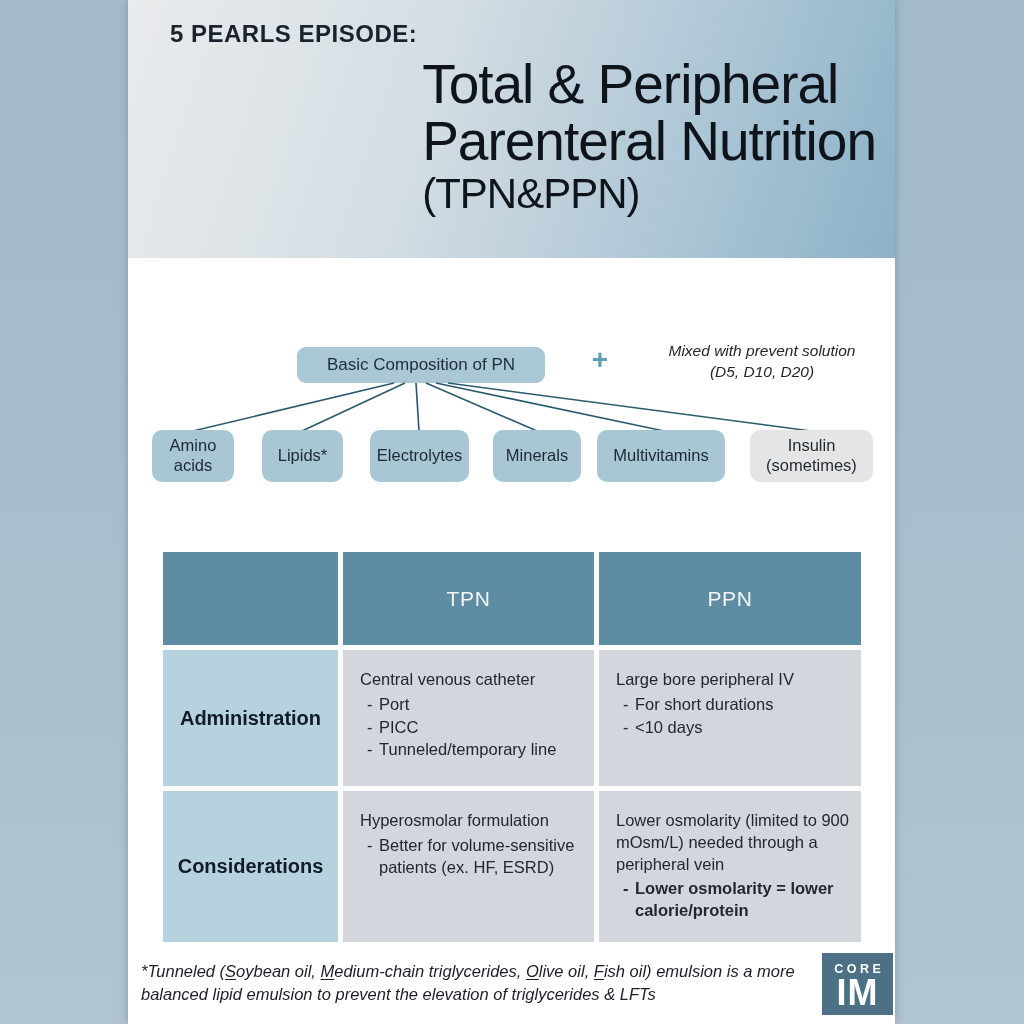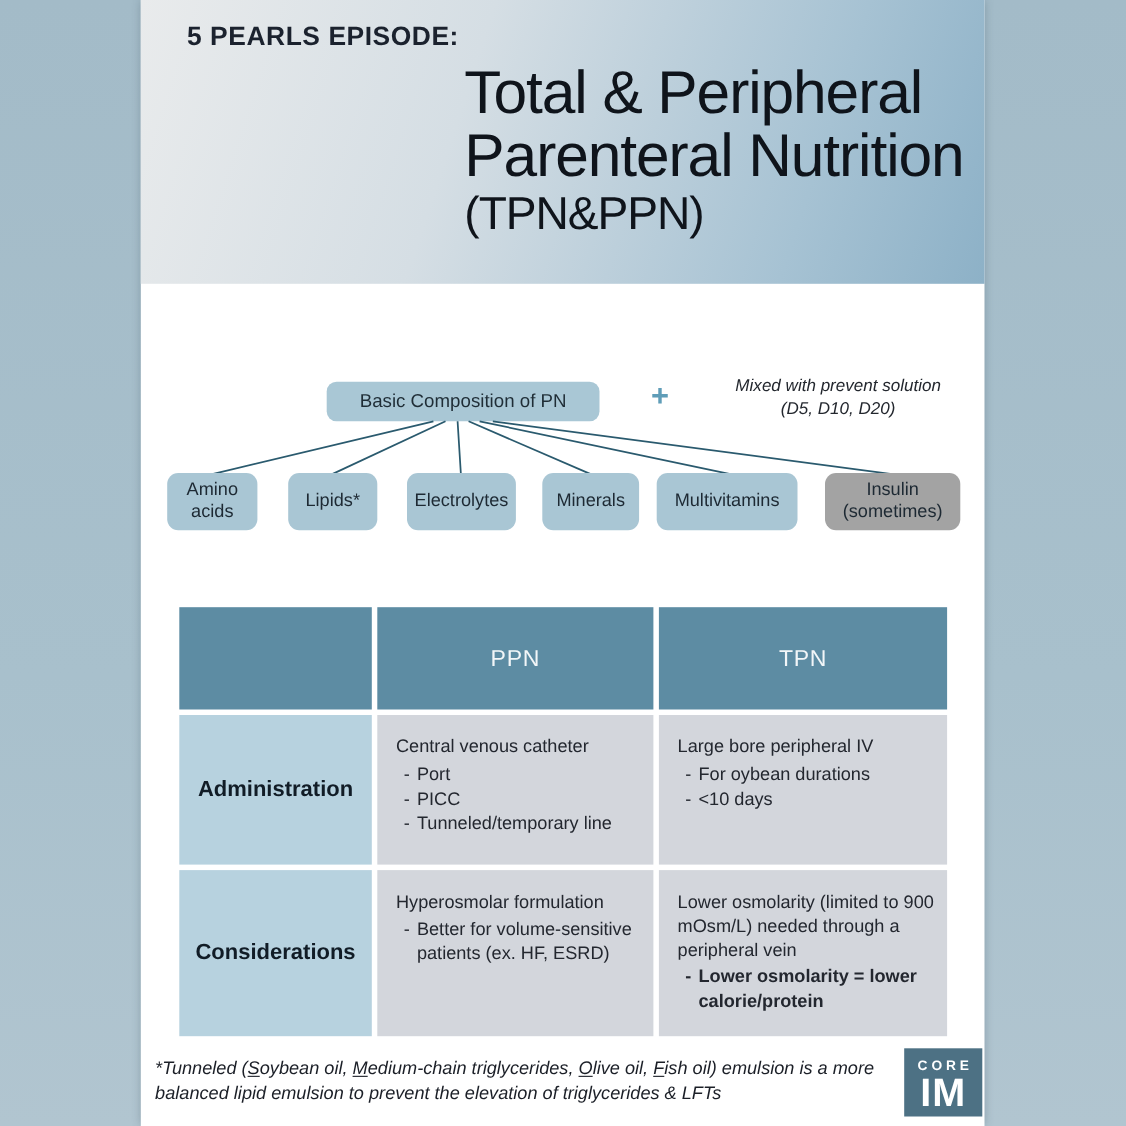--- a/index.html
+++ b/index.html
@@ -57,21 +57,21 @@
     color:#23272e;line-height:1.35;
   }
   .tree{position:absolute;left:0;top:380px;}
   .node{
     position:absolute;top:430px;height:52px;
     background:#a9c6d4;border-radius:10px;
     display:flex;align-items:center;justify-content:center;text-align:center;
     font-size:16.5px;font-weight:500;color:#1d2933;line-height:1.2;
     padding:0 6px;box-sizing:border-box;
   }
-  .node.light{background:#a3a3a3;}
+  .node.light{background:#e5e5e5;}
   .n-amino{left:24px;width:82px;}
   .n-lipids{left:134px;width:81px;}
   .n-electro{left:242px;width:99px;}
   .n-minerals{left:365px;width:88px;}
   .n-multi{left:469px;width:128px;}
   .n-insulin{left:622px;width:123px;}
   
   .tbl{
     position:absolute;left:35px;top:552px;width:699px;
     display:grid;grid-template-columns:175px 251px 262px;
@@ -141,22 +141,22 @@
 
   <div class="node n-amino">Amino acids</div>
   <div class="node n-lipids">Lipids*</div>
   <div class="node n-electro">Electrolytes</div>
   <div class="node n-minerals">Minerals</div>
   <div class="node n-multi">Multivitamins</div>
   <div class="node n-insulin light">Insulin (sometimes)</div>
 
   <div class="tbl">
     <div class="th"></div>
+    <div class="th">TPN</div>
     <div class="th">PPN</div>
-    <div class="th">TPN</div>
 
     <div class="rh">Administration</div>
     <div class="cell">
       <div class="lead">Central venous catheter</div>
       <div class="bullet">
           <span class="dash">-</span>
           <span class="bt">Port</span>
         </div>
       <div class="bullet">
           <span class="dash">-</span>
@@ -164,21 +164,21 @@
         </div>
       <div class="bullet">
           <span class="dash">-</span>
           <span class="bt">Tunneled/temporary line</span>
         </div>
     </div>
     <div class="cell">
       <div class="lead">Large bore peripheral IV</div>
       <div class="bullet">
           <span class="dash">-</span>
-          <span class="bt">For oybean durations</span>
+          <span class="bt">For short durations</span>
         </div>
       <div class="bullet">
           <span class="dash">-</span>
           <span class="bt">&lt;10 days</span>
         </div>
     </div>
 
     <div class="rh">Considerations</div>
     <div class="cell">
       <div class="lead">Hyperosmolar formulation</div>

